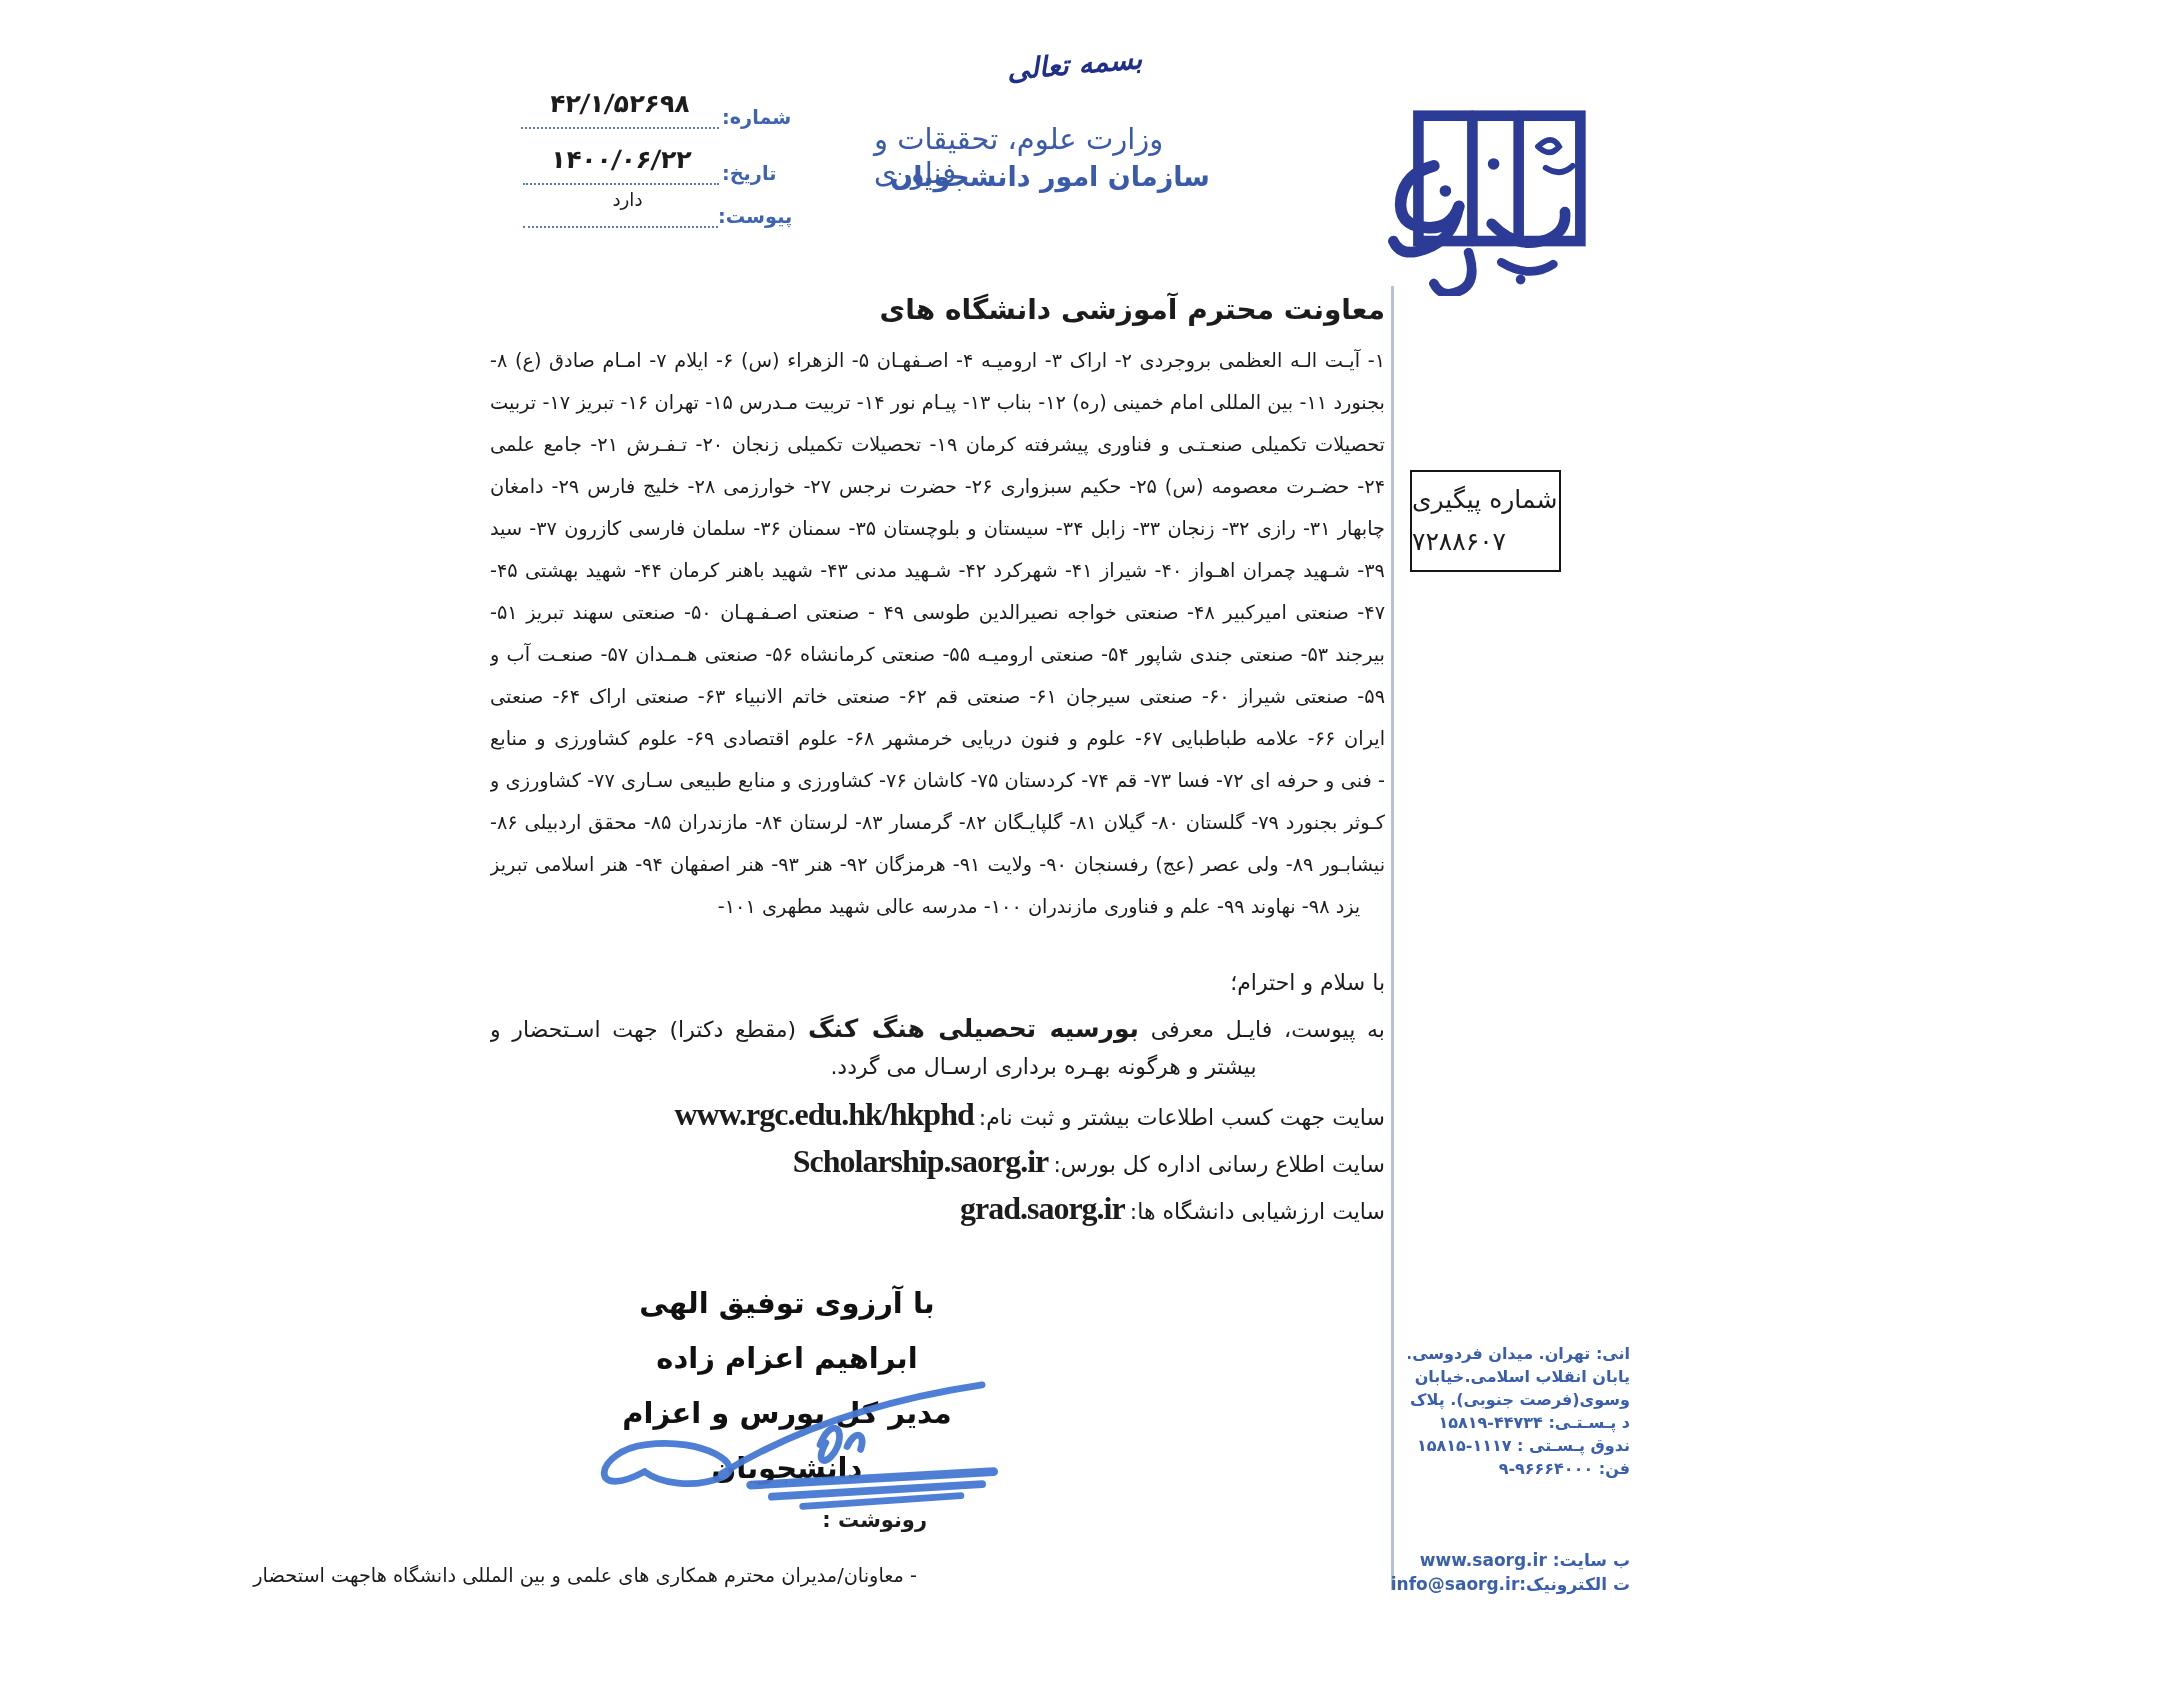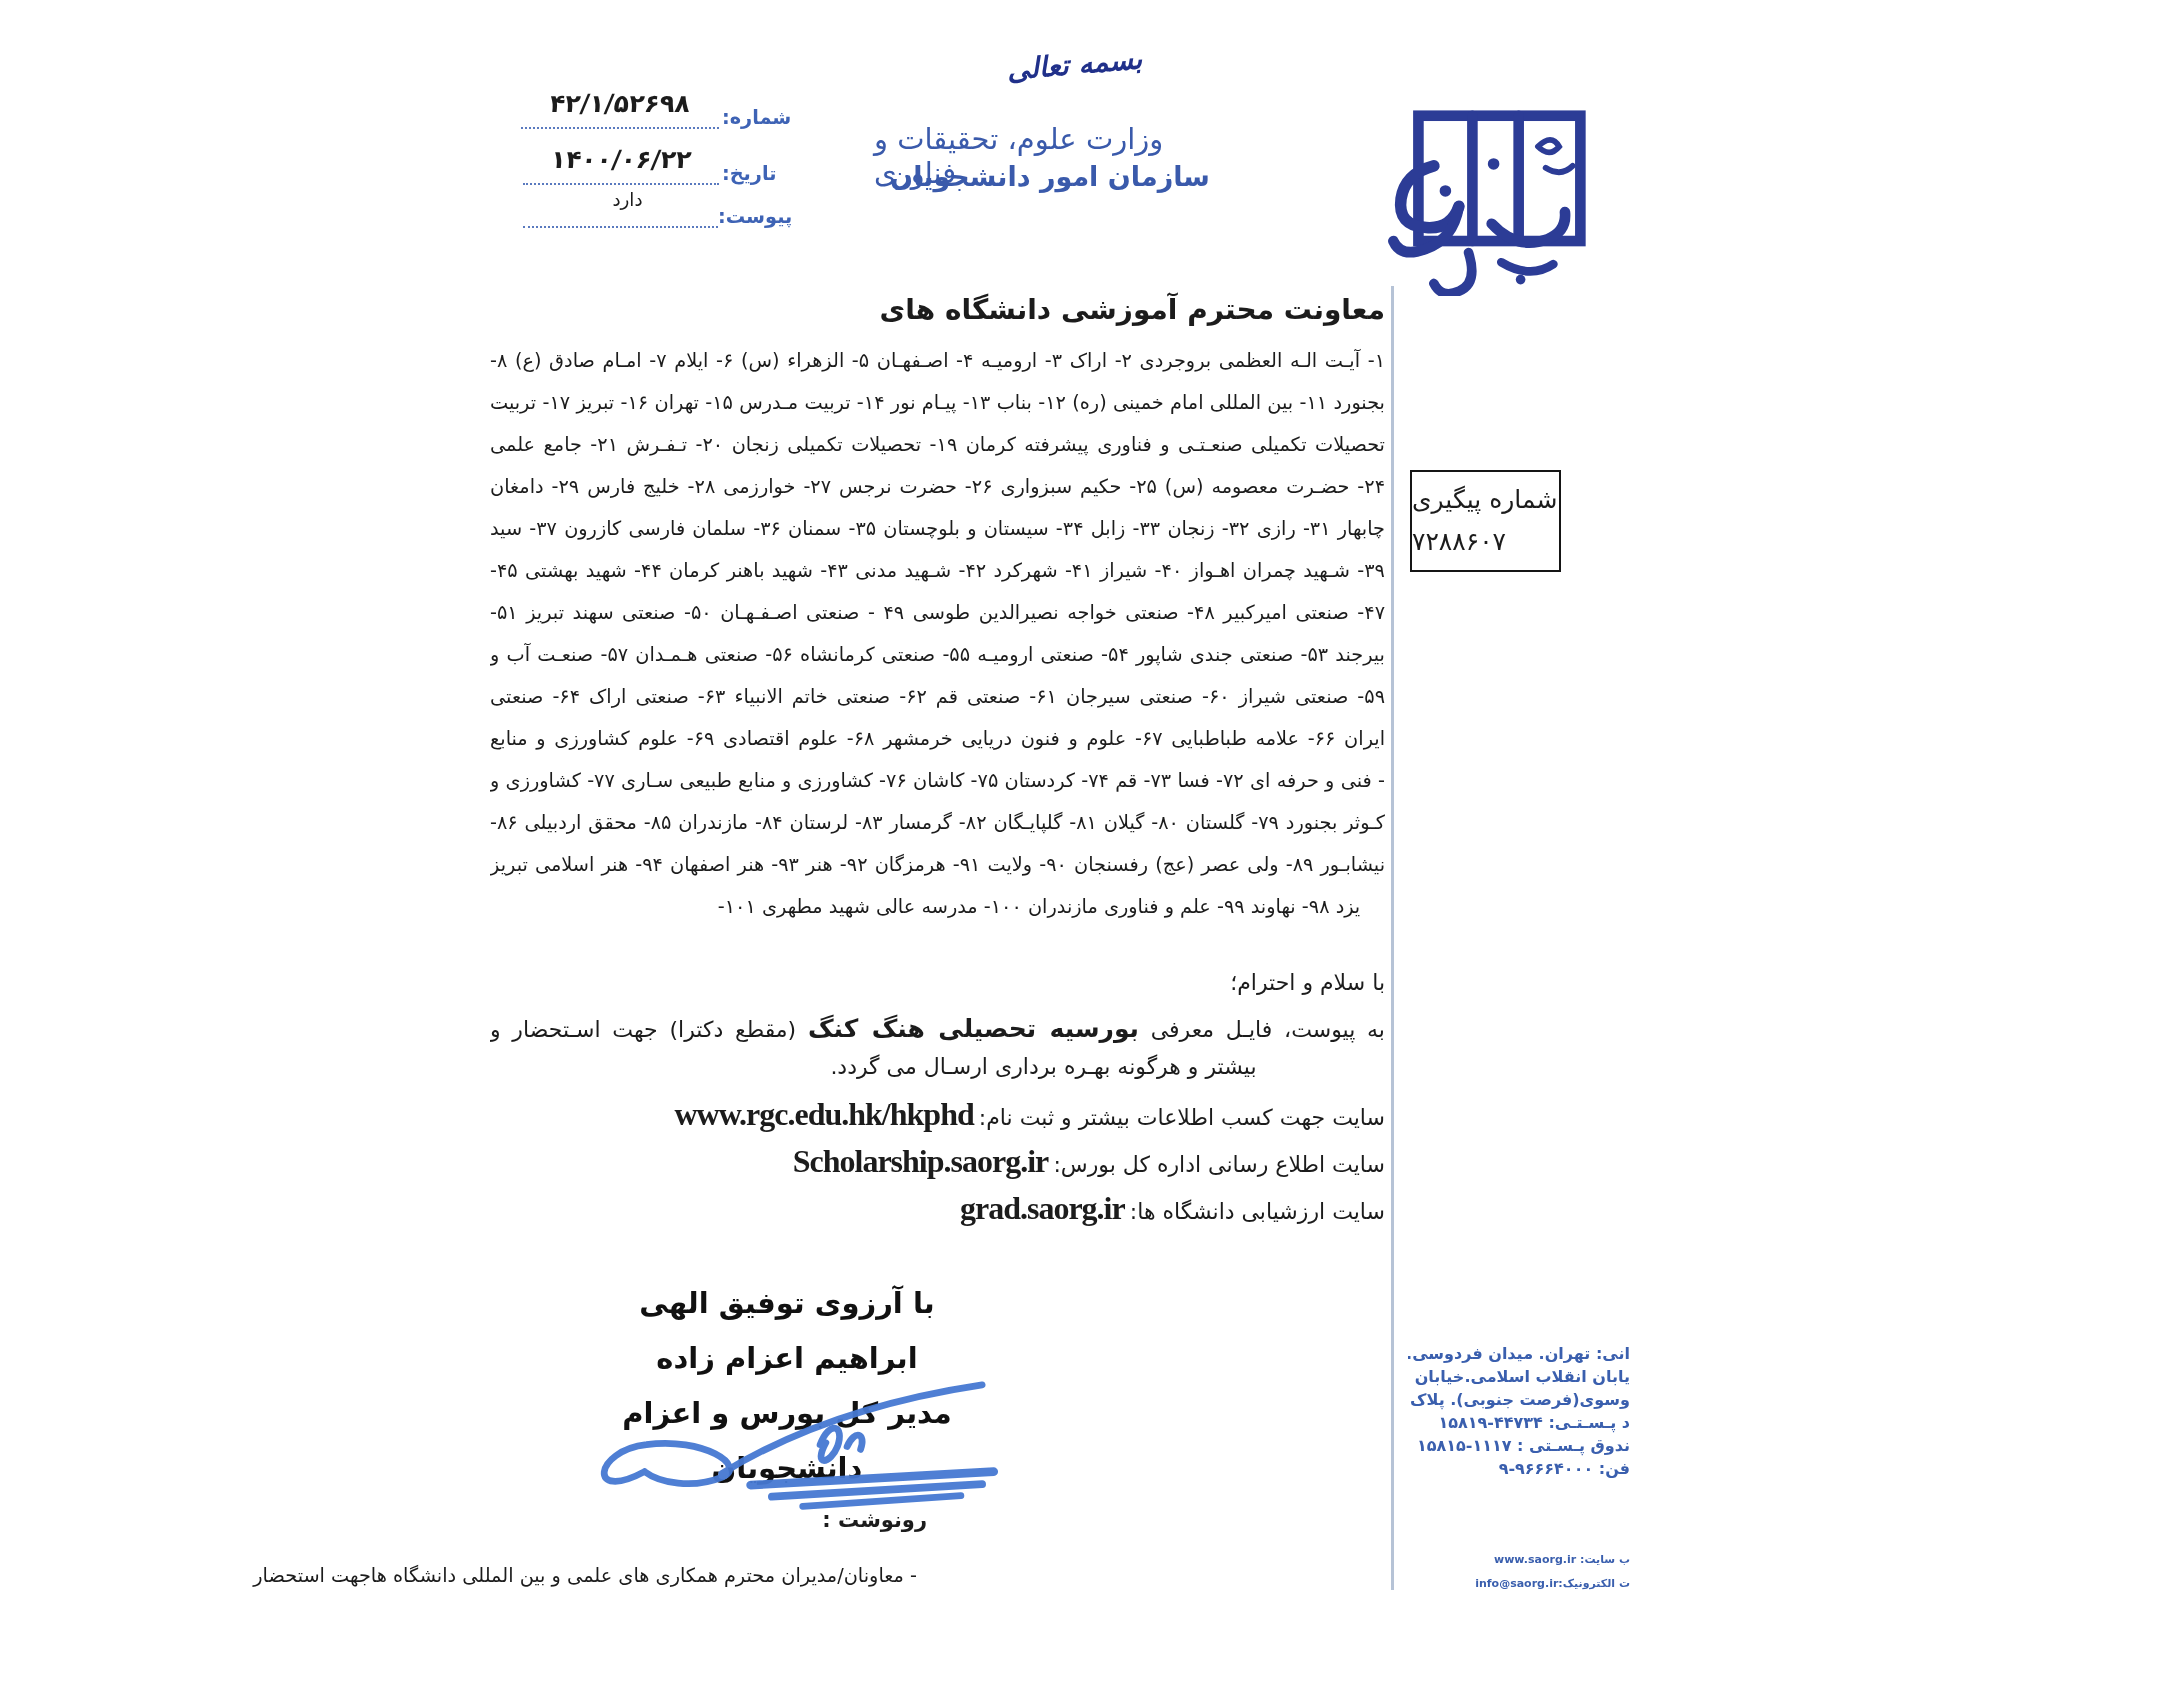--- a/index.html
+++ b/index.html
@@ -35,21 +35,21 @@
   .link-label{font-size:22px;}
   .link-url{font-weight:bold;font-size:32px;letter-spacing:-1px;font-family:Liberation Serif, serif;}
   
   .sig-block{text-align:center;font-weight:bold;font-size:29px;line-height:55px;color:#111;}
   
   .copy-label{font-weight:bold;font-size:21px;}
   .copy-item{font-size:19.3px;white-space:nowrap;}
   
   .contact{width:222px;text-align:right;color:var(--contact-blue);font-weight:bold;}
   .contact .c-line{font-size:16px;line-height:23px;white-space:nowrap;overflow:hidden;}
-  .contact .c-web{margin-top:68px;font-size:11px;line-height:24px;white-space:nowrap;}
+  .contact .c-web{margin-top:68px;font-size:17px;line-height:24px;white-space:nowrap;}
   .contact .c-url{font-weight:bold;letter-spacing:0;}
 </style>
 </head>
 <body>
 
 <div class="page">
 
   <div class="abs" style="left:521px;top:89px;width:198px;">
     <div class="field-value">۴۲/۱/۵۲۶۹۸</div>
   </div>

